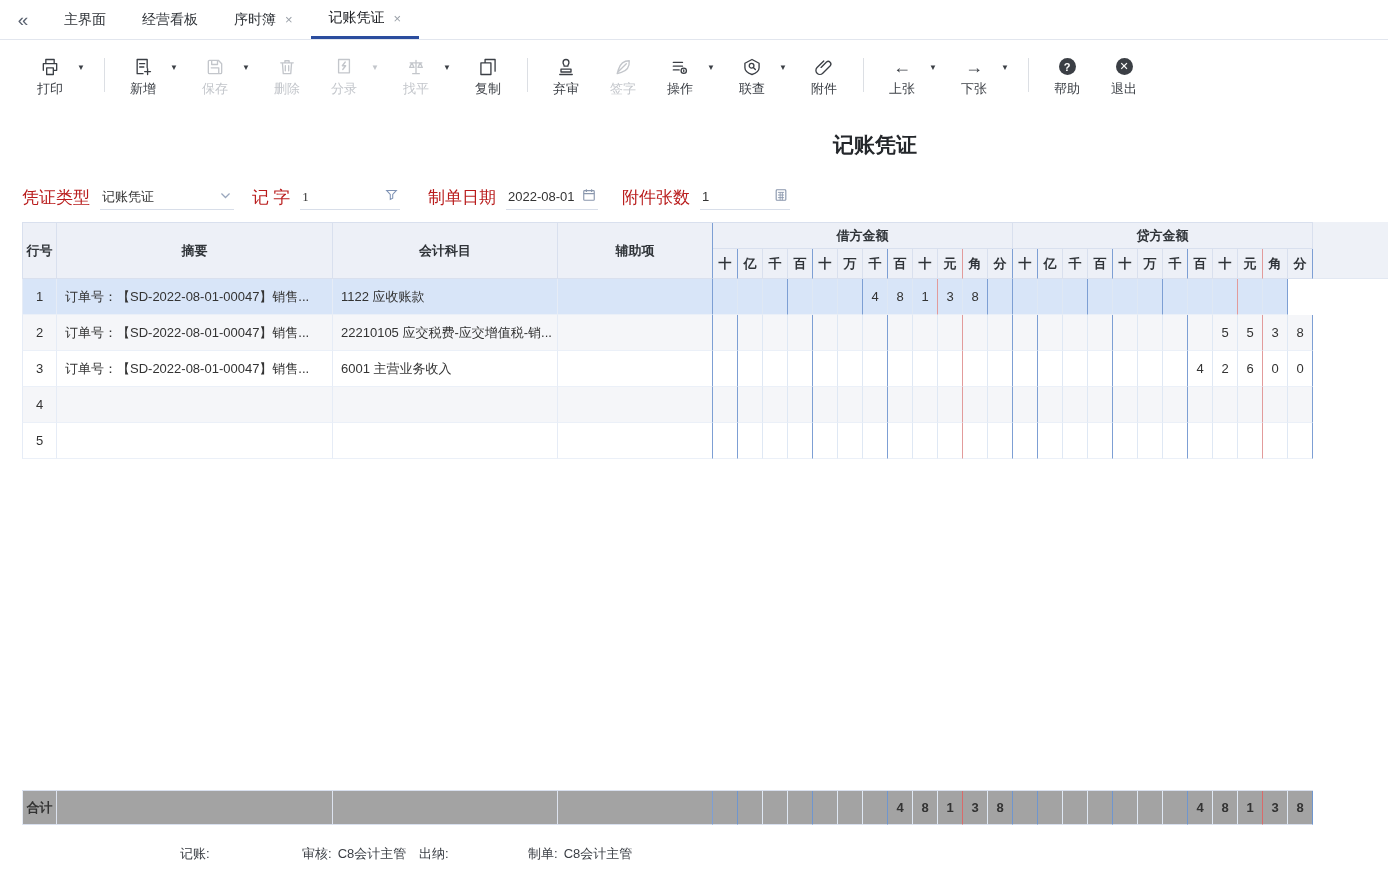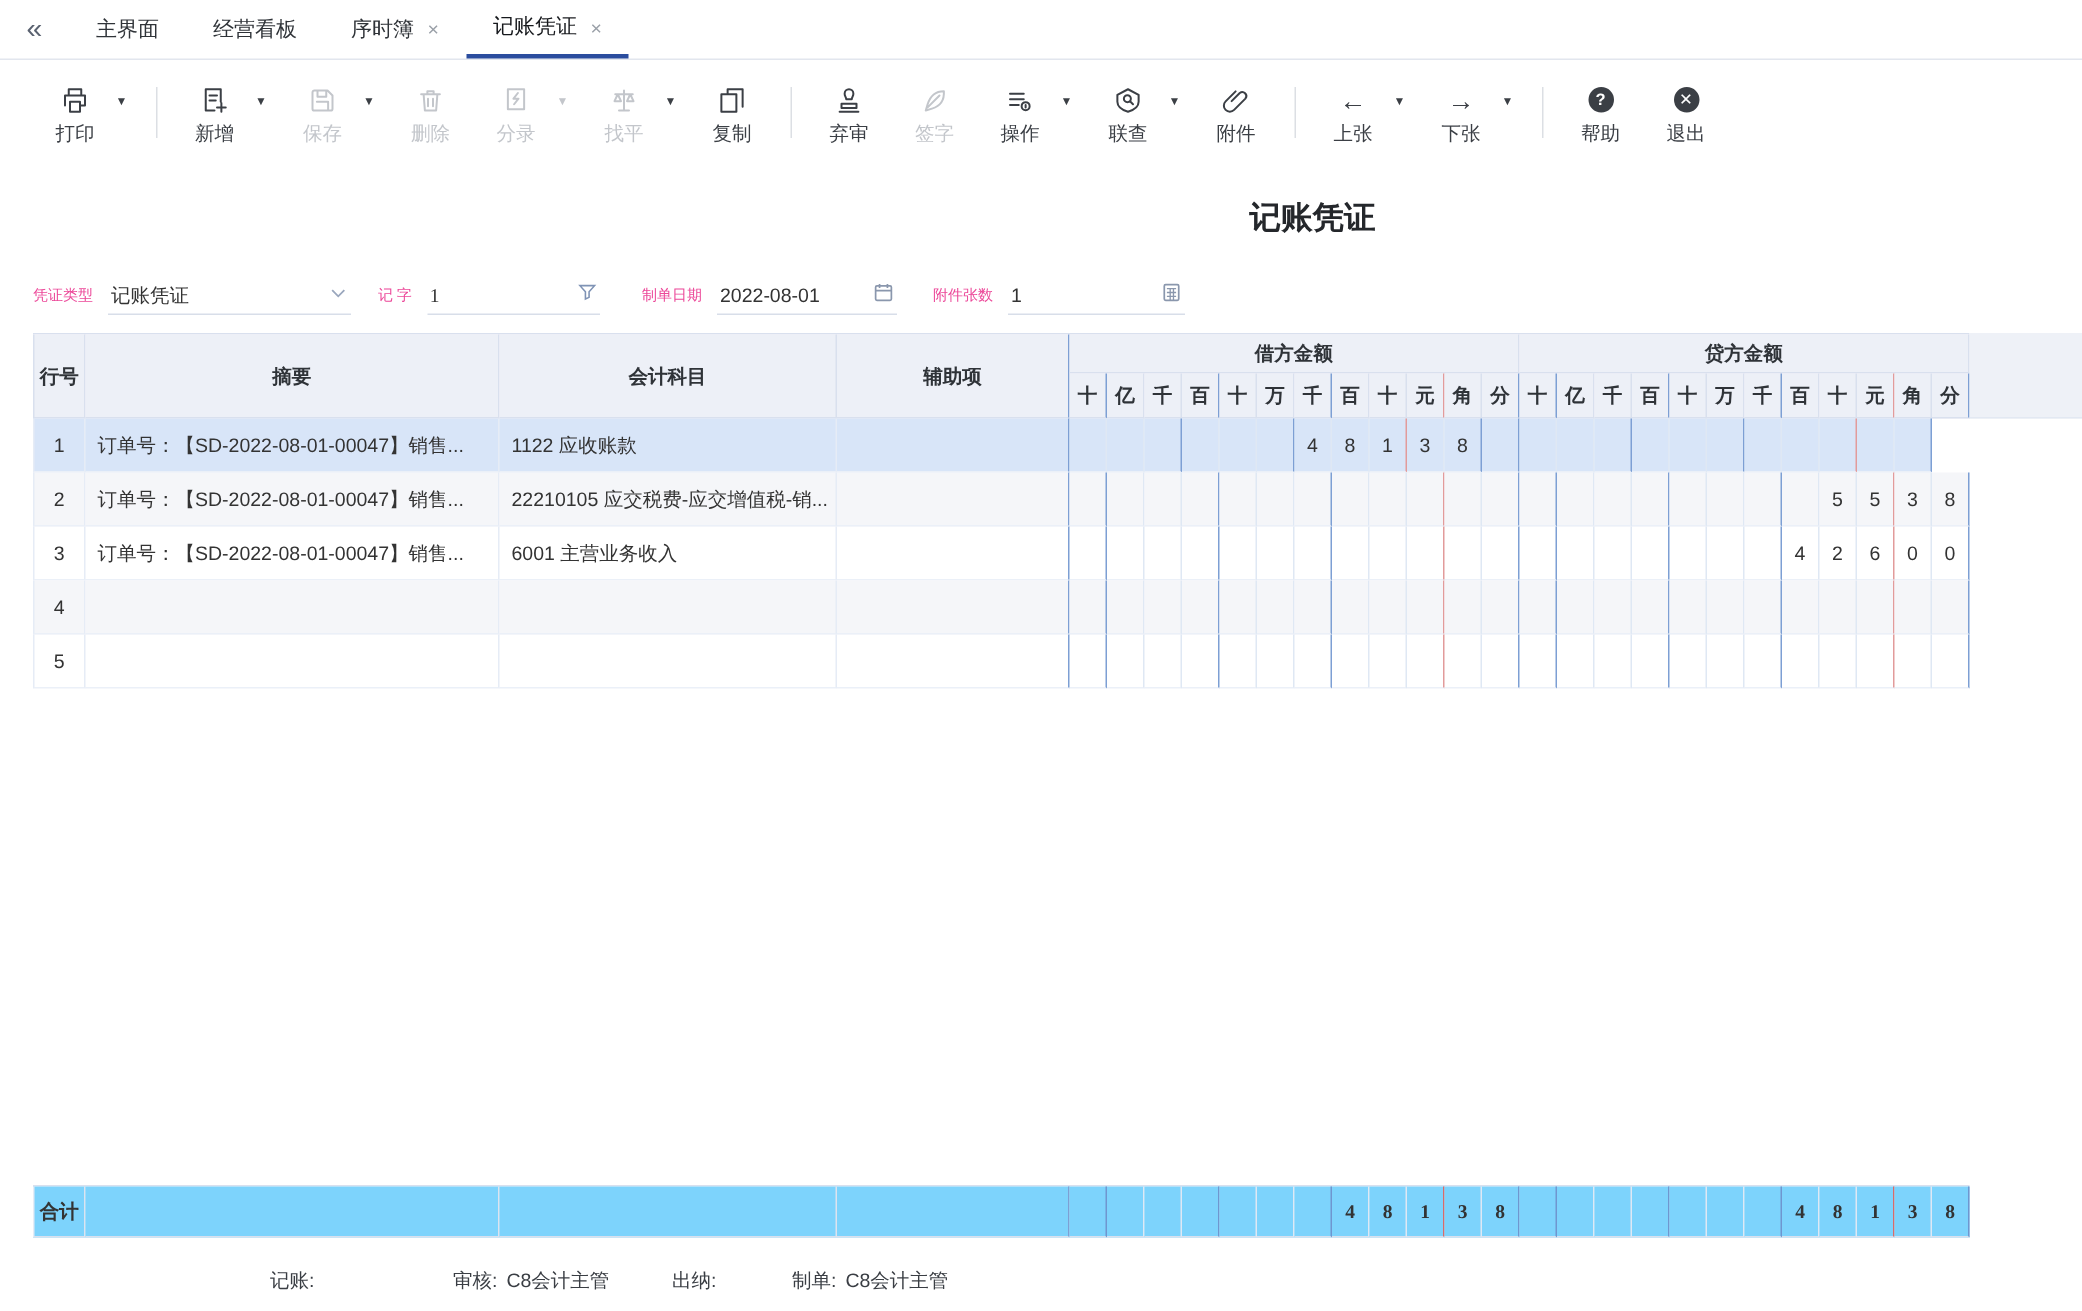--- a/index.html
+++ b/index.html
@@ -26,21 +26,21 @@
   .tsep { width:1px; height:34px; background:#dcdfe4; margin:2px 14px 0 6px; }
   .txtico { font-size:18px; line-height:1; font-weight:bold; }
   .cico { width:17px; height:17px; border-radius:50%; background:#3b3f45; color:#fff; font-size:11px; font-weight:bold; display:flex; align-items:center; justify-content:center; }
 
   
   .title { position:absolute; left:770px; top:131px; width:210px; text-align:center; font-size:21px; font-weight:bold; color:#24272b; }
 
   
   .formrow { position:absolute; left:0; top:184px; width:1388px; height:28px; }
   .ffield { position:absolute; top:0; height:26px; display:flex; align-items:center; }
-  .flabel { font-size:10px; color:#ec4899; margin-right:10px; white-space:nowrap; }
+  .flabel { font-size:17px; color:#b91c1c; margin-right:10px; white-space:nowrap; }
   .fvalue { flex:1; height:25px; border-bottom:1px solid #d8dee9; display:flex; align-items:center; justify-content:space-between; font-size:13px; color:#333; padding:0 2px; cursor:text; }
   .fvalue svg { flex:0 0 auto; }
   .ff0 { left:22px;  width:212px; }
   .ff1 { left:252px; width:148px;font-family:Liberation Serif, serif; }
   .ff2 { left:428px; width:170px; }
   .ff3 { left:622px; width:168px; }
   .ff4 { left:812px; width:573px; }
 
   
   .vtable { position:absolute; left:22px; top:222px; }
@@ -55,30 +55,30 @@
   .dgc { border-right:1px solid #dfe8f4; border-bottom:1px solid #ebf0f8; display:flex; align-items:center; justify-content:center; font-size:13px; color:#333; cursor:cell; }
   .b-blue { border-right:1px solid #7d9fd4 !important; }
   .b-red  { border-right:1px solid #e29b9b !important; }
   .trow.alt .tc, .trow.alt .dgc { background:#f5f6f9; }
   .trow.selected .tc, .trow.selected .dgc { background:#d8e5f8; }
   .hfiller { position:absolute; left:1313px; top:222px; width:75px; height:57px; background:#eef1f7; border-bottom:1px solid #e2e8f2; }
 
   
   .totalwrap { position:absolute; left:22px; top:790px; }
   .totalwrap .trow { height:35px; border-top:1px solid #d9e0ee; }
-  .totalwrap .tc, .totalwrap .dgc { background:#7dd3fc; border-bottom:1px solid #d9e0ee; font-weight:bold; cursor:default;font-family:Liberation Serif, serif; }
+  .totalwrap .tc, .totalwrap .dgc { background:#a3a3a3; border-bottom:1px solid #d9e0ee; font-weight:bold; cursor:default; }
   .totalwrap .tc { border-right:1px solid #dde3ef; justify-content:center; padding:0; }
   .totalwrap .dgc.b-red { border-right:1px solid #d96a6a !important; }
   .totalwrap .dgc.b-blue { border-right:1px solid #6f96cf !important; }
 
   
   .footer { position:absolute; left:0; top:841px; width:1388px; height:26px; font-size:13px; color:#3a3e44; }
   .fitem { position:absolute; top:4px; white-space:nowrap; }
   .fitem .fv { margin-left:6px; }
-  .fi0 { left:22px;margin-top:32px; } .fi1 { left:180px; } .fi2 { left:302px; } .fi3 { left:448px; } .fi4 { left:528px; }
+  .fi0 { left:22px;margin-top:32px; } .fi1 { left:180px; } .fi2 { left:302px; } .fi3 { left:419px; } .fi4 { left:528px; }
 </style>
 </head>
 <body>
 
 <div class="tabbar">
   <div class="collapse">«</div>
   <div class="tab">
       <span>主界面</span>
     </div>
   <div class="tab">

